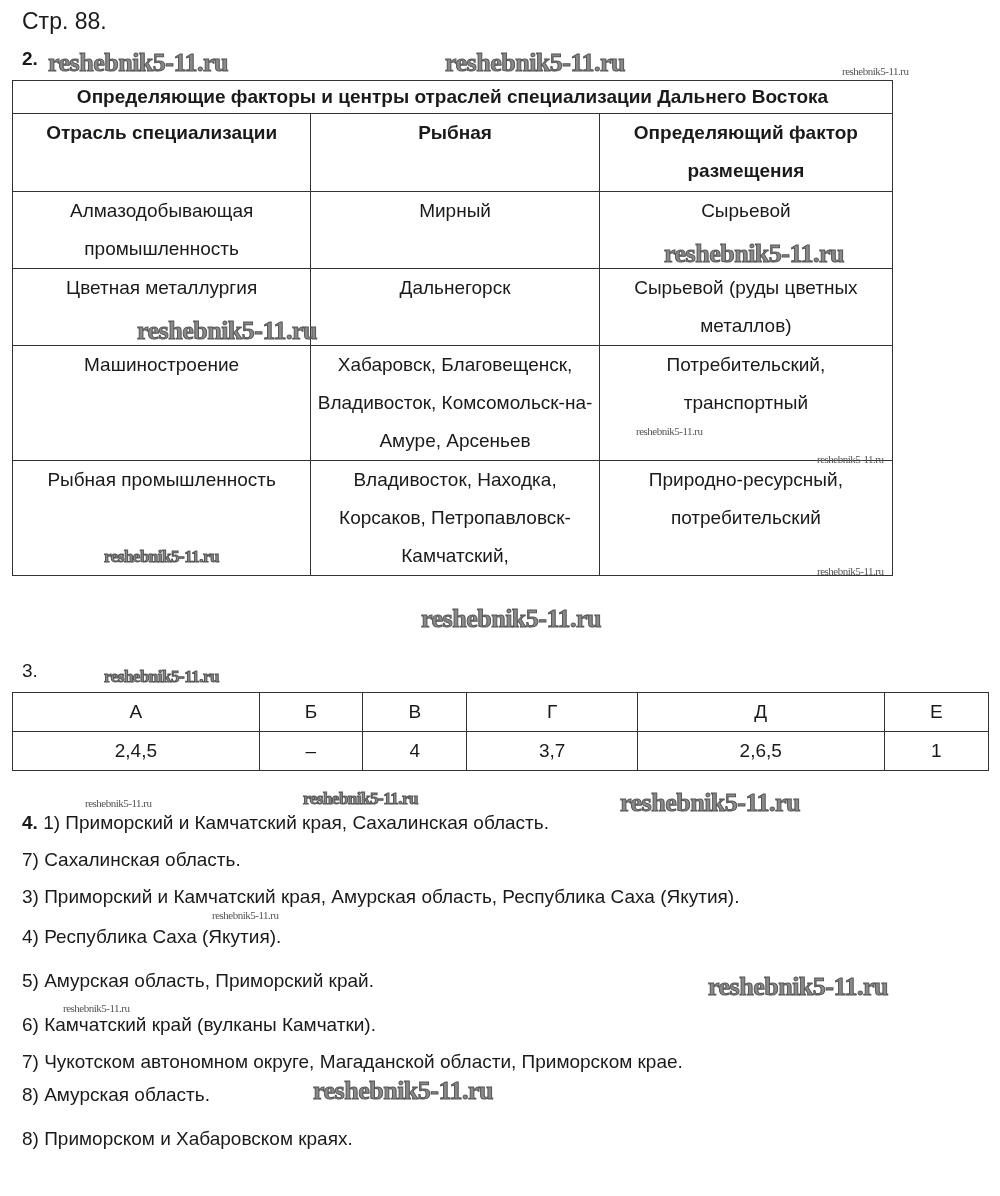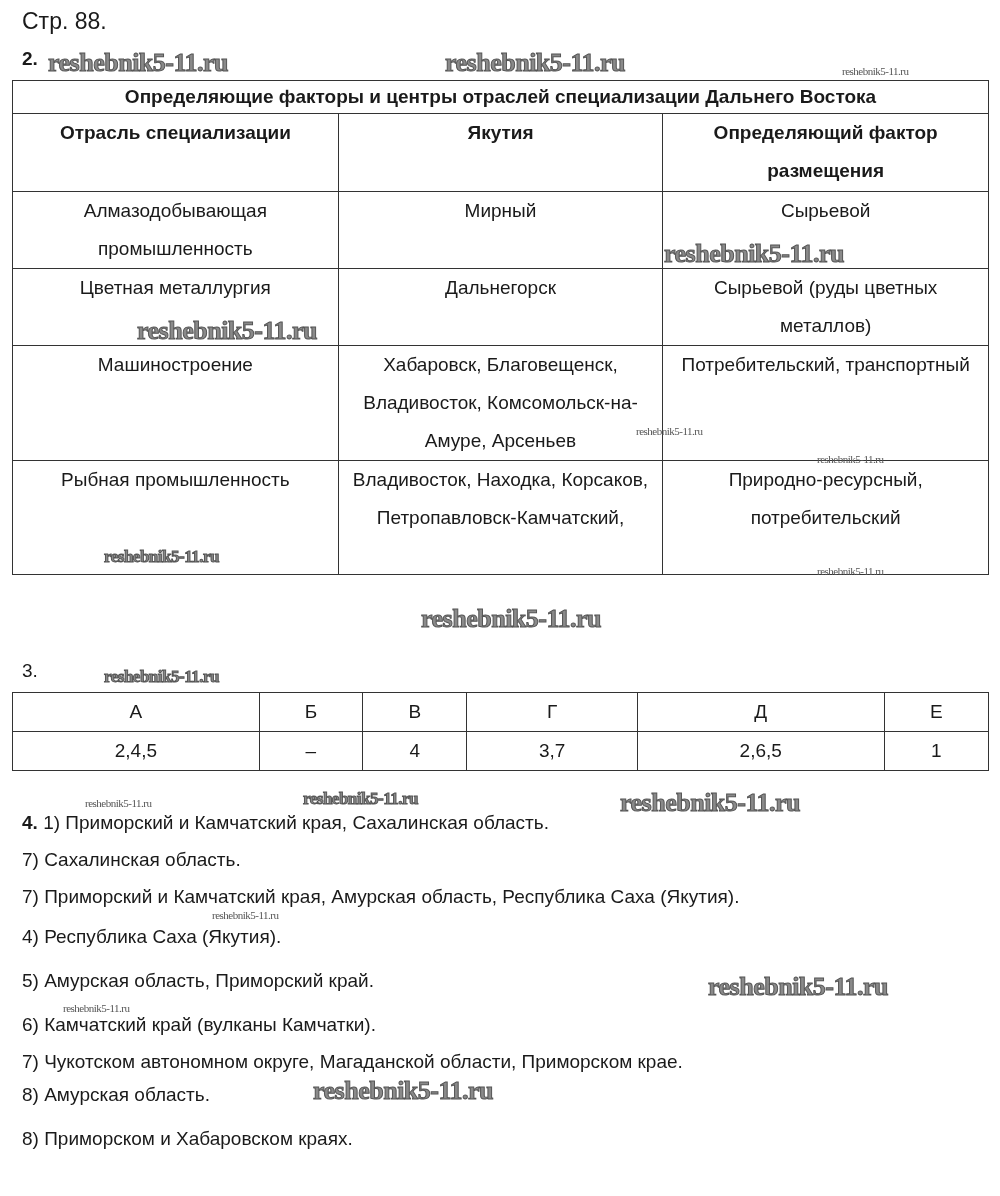--- a/index.html
+++ b/index.html
@@ -8,21 +8,21 @@
   .abs { position:absolute; }
   .pagehdr { left:22px; top:8px; font-size:23px; }
   .qnum { font-size:19px; font-weight:bold; }
   .wm { position:absolute; font-family:Liberation Serif, serif; font-weight:bold; color:#8a8a8a;
         -webkit-text-stroke:1px #555; letter-spacing:-0.5px; white-space:nowrap; }
   .wm.big { font-size:26px; }
   .wm.mid { font-size:17px; }
   .wm.small { font-size:11px; -webkit-text-stroke:0; color:#555; font-weight:normal; }
   table { border-collapse:collapse; position:absolute; }
   td { border:1px solid #333; text-align:center; vertical-align:top; font-size:19px; line-height:38px; padding:0 4px; }
-  #t1 { left:12px; top:80px; width:977px; }
+  #t1 { left:12px; top:80px; width:881px; }
   #t1 td.title { font-weight:bold; line-height:32px; }
   #t1 tr.hdr td { font-weight:bold; }
   #t2 { left:12px; top:692px; width:977px; }
   #t2 td { line-height:38px; }
   .ans { position:absolute; left:22px; font-size:19px; white-space:nowrap; }
 </style>
 </head>
 <body>
 
 <div class="abs pagehdr">Стр. 88.</div>
@@ -34,21 +34,21 @@
       <col style="width:326px">
       <col style="width:325px">
       <col style="width:326px">
     </colgroup>
   <tbody>
       <tr>
         <td colspan="3" class="title">Определяющие факторы и центры отраслей специализации Дальнего Востока</td>
       </tr>
   <tr class="hdr" style="height:78px">
     <td>Отрасль специализации</td>
-    <td>Якутия</td>
+    <td>Рыбная</td>
     <td>Определяющий фактор размещения</td>
   </tr>
   <tr style="height:77px">
     <td>Алмазодобывающая промышленность</td>
     <td>Мирный</td>
     <td>Сырьевой</td>
   </tr>
   <tr style="height:77px">
     <td>Цветная металлургия</td>
     <td>Дальнегорск</td>
@@ -87,21 +87,21 @@
     <td>1</td>
   </tr>
 </tbody>
   </table>
 
 <div class="ans" style="top:812px;">
   <span class="qnum">4.</span>
   <span>1) Приморский и Камчатский края, Сахалинская область.</span>
 </div>
 <div class="ans" style="top:849px;">7) Сахалинская область.</div>
-<div class="ans" style="top:886px;">7) Приморский и Камчатский края, Амурская область, Республика Саха (Якутия).</div>
+<div class="ans" style="top:886px;">3) Приморский и Камчатский края, Амурская область, Республика Саха (Якутия).</div>
 <div class="ans" style="top:926px;">4) Республика Саха (Якутия).</div>
 <div class="ans" style="top:970px;">5) Амурская область, Приморский край.</div>
 <div class="ans" style="top:1014px;">6) Камчатский край (вулканы Камчатки).</div>
 <div class="ans" style="top:1051px;">7) Чукотском автономном округе, Магаданской области, Приморском крае.</div>
 <div class="ans" style="top:1084px;text-align:right;">8) Амурская область.</div>
 <div class="ans" style="top:1128px;">8) Приморском и Хабаровском краях.</div>
 
 <div class="wm big" style="left:48px;top:48px;">reshebnik5-11.ru</div>
 <div class="wm big" style="left:445px;top:48px;">reshebnik5-11.ru</div>
 <div class="wm small" style="left:842px;top:65px;">reshebnik5-11.ru</div>

